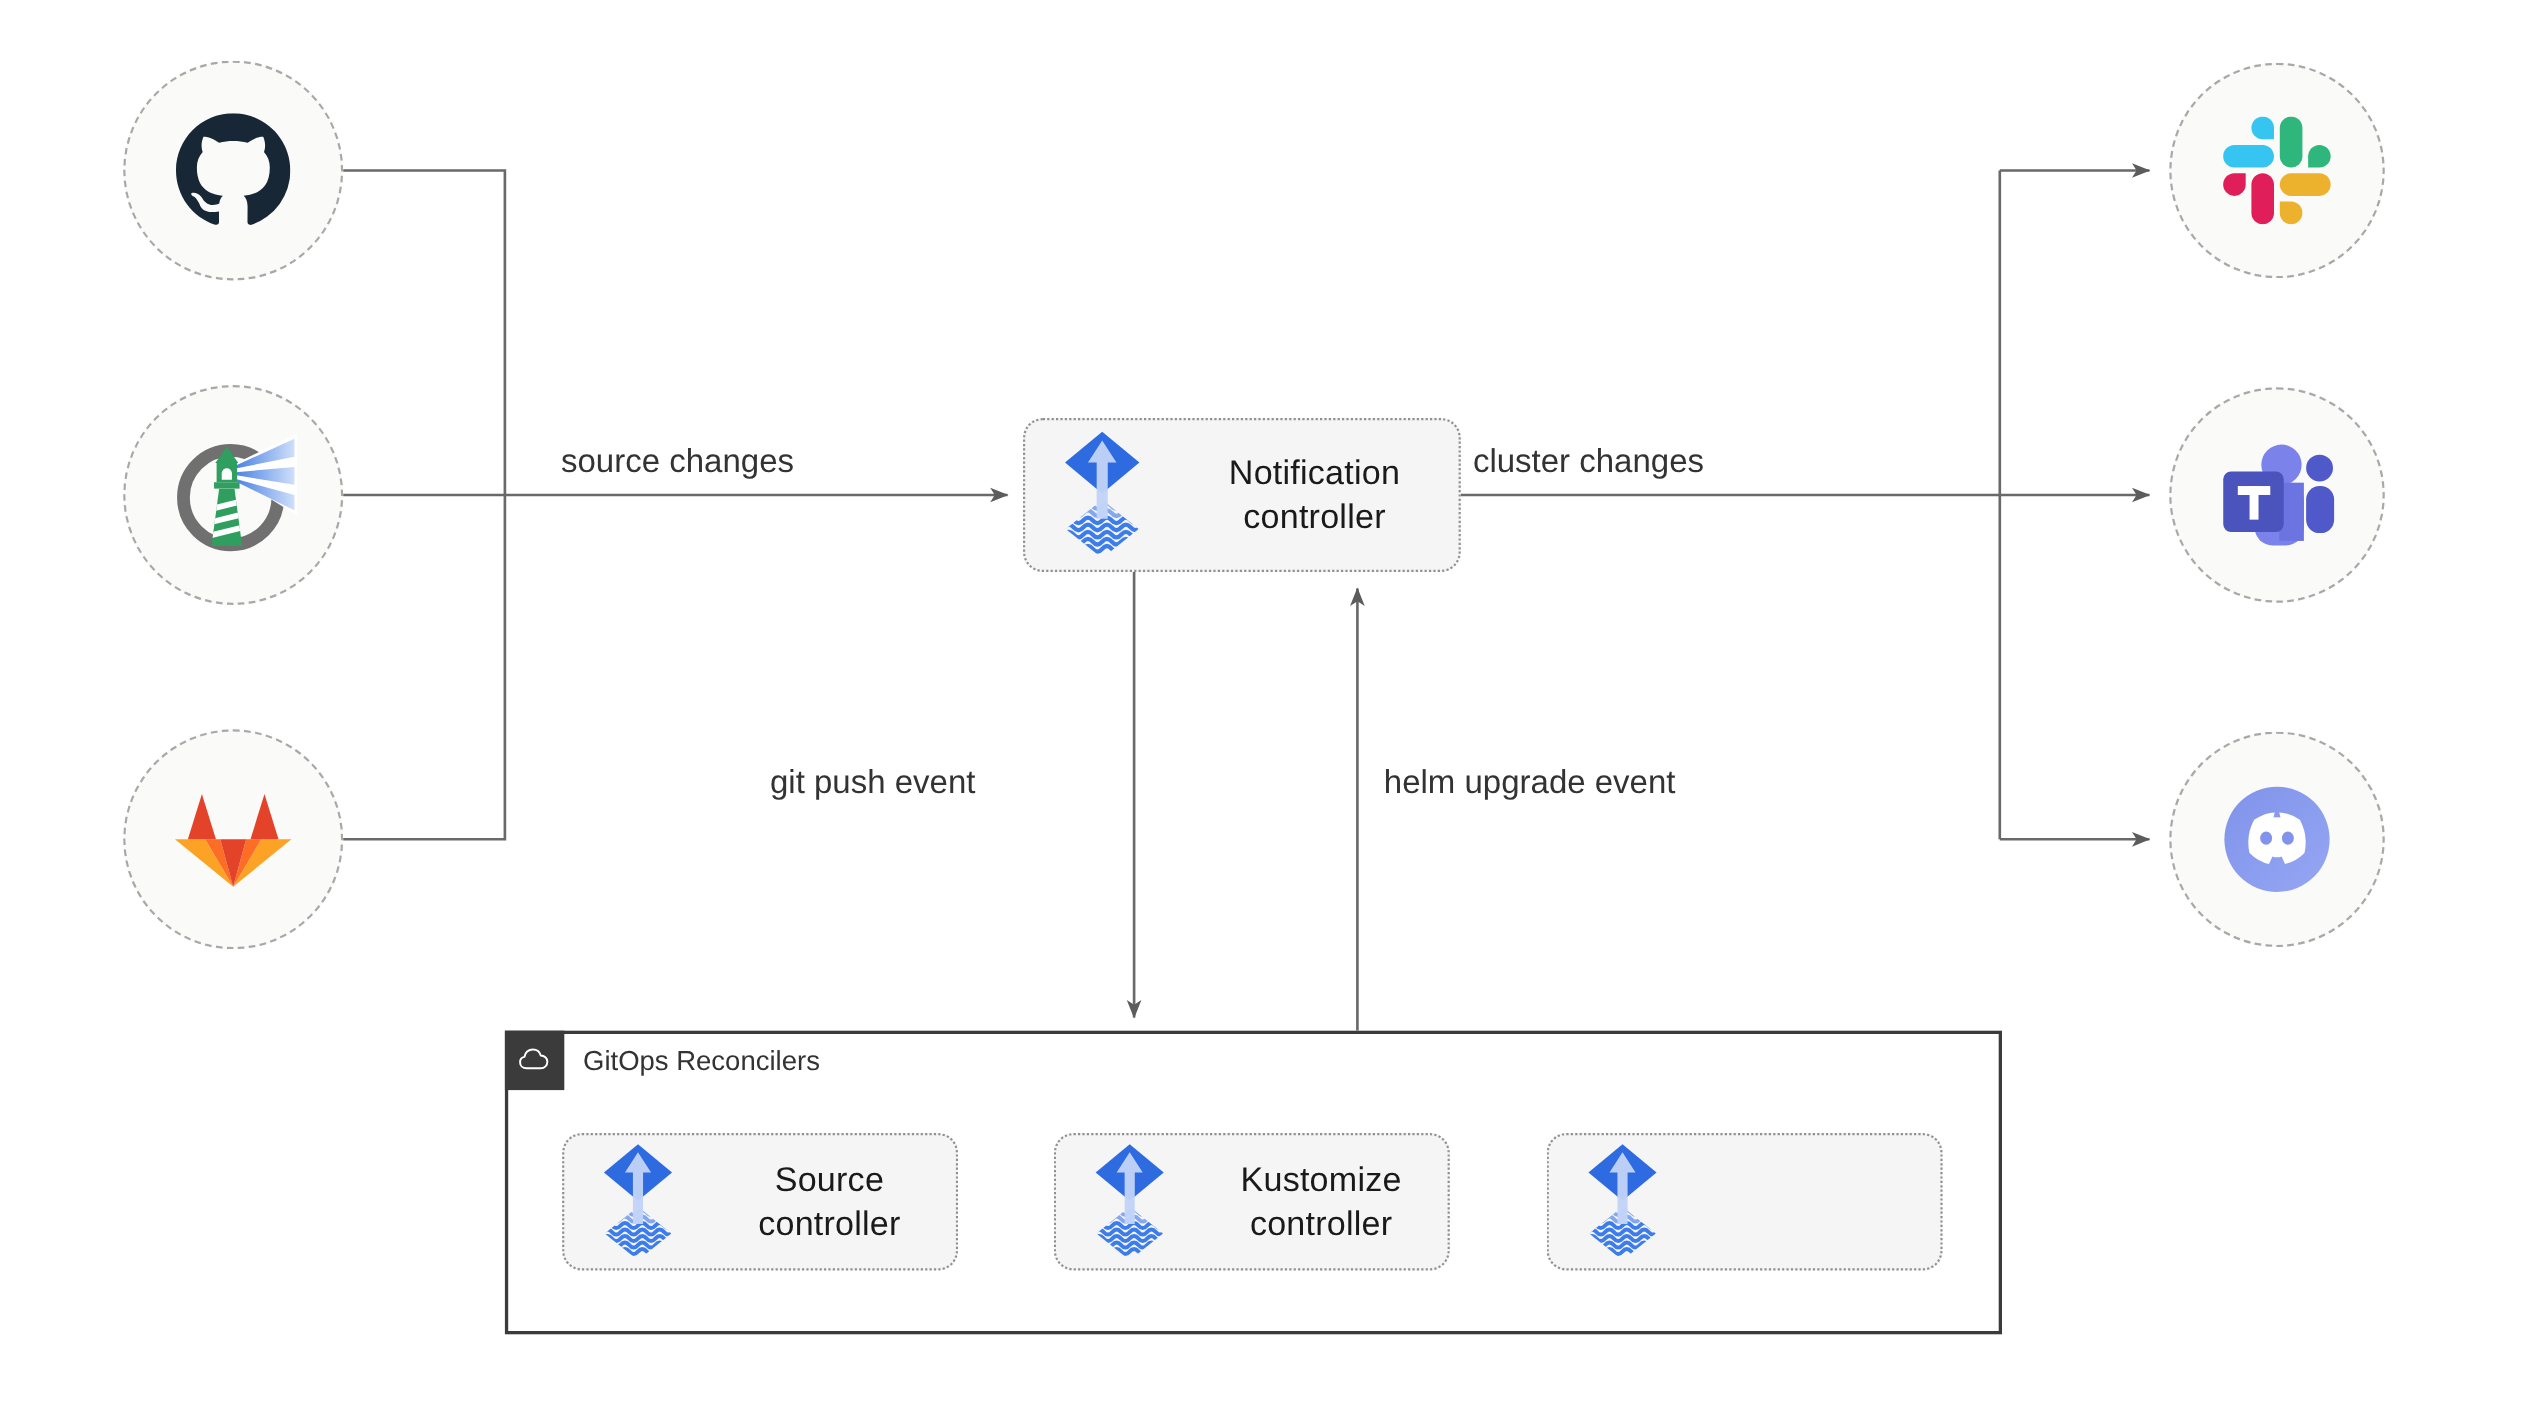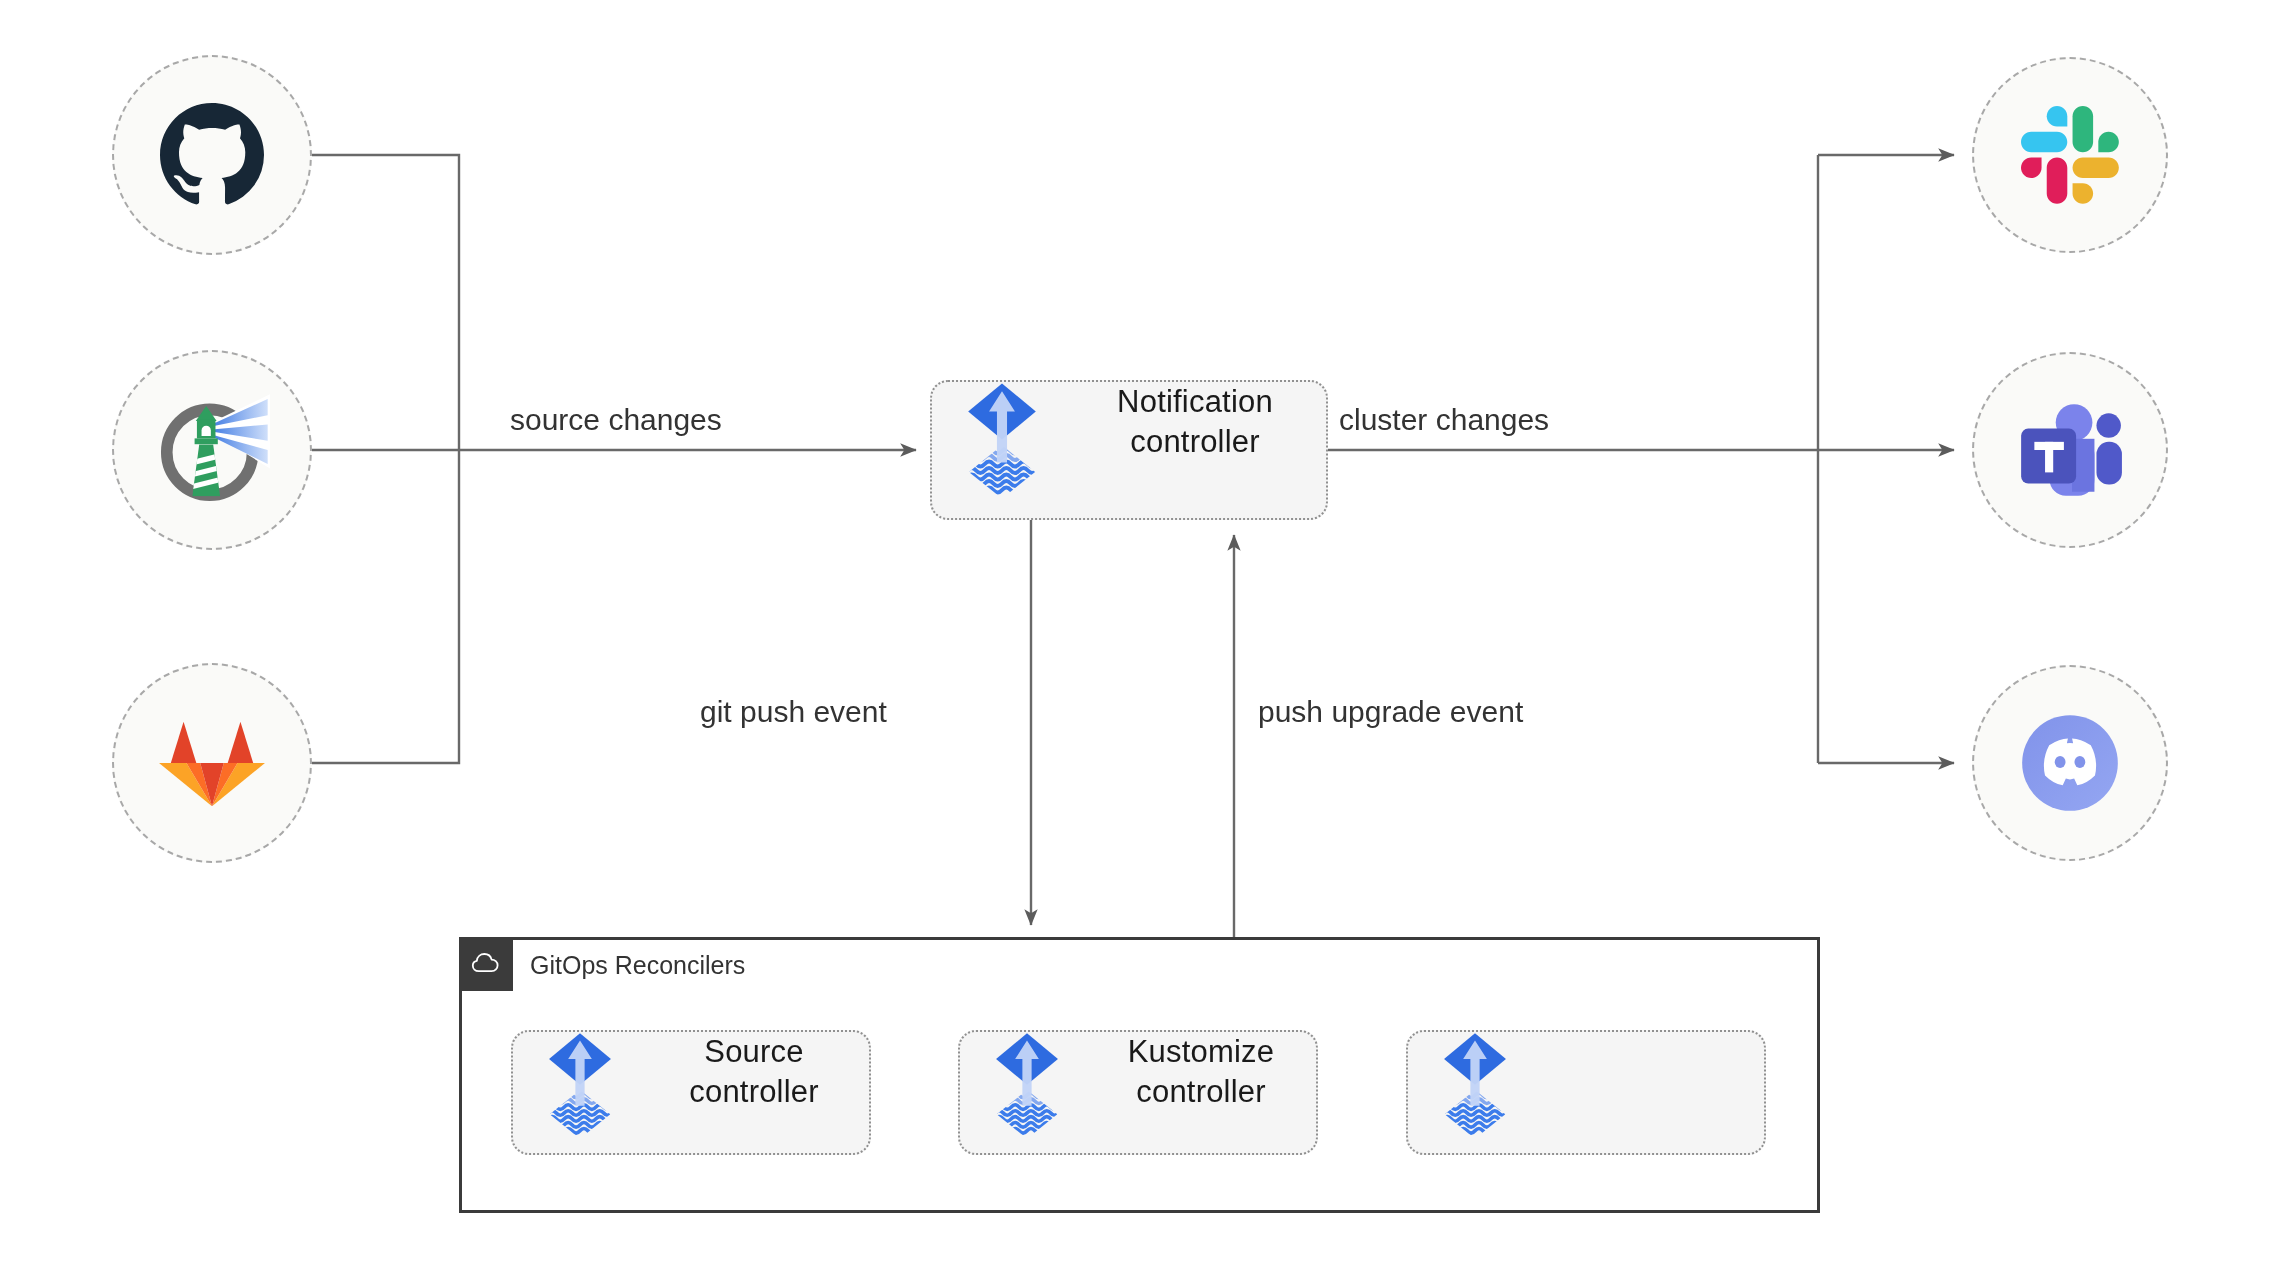--- a/index.html
+++ b/index.html
@@ -19,21 +19,21 @@
   .edge{stroke:var(--line);stroke-width:2.4px;fill:none}
   .arrowhead{fill:var(--arrow)}
 
   
   .circle-node{position:absolute;width:200px;height:200px;border-radius:50%;
     border:2px dashed var(--circle_border);background:var(--circle_fill);
     display:flex;align-items:center;justify-content:center;z-index:2}
 
   
   .ctrl-box{position:absolute;background:var(--box_fill);border:2px dotted var(--box_border);
-    border-radius:18px;display:flex;gap:44px;
+    border-radius:18px;display:flex;align-items:center;gap:44px;
     padding:0 18px 0 34px;z-index:2}
   .ctrl-box .label{flex:1;text-align:center;font-size:31px;line-height:1.28;
     color:var(--box_text);letter-spacing:.2px}
 
   
   .edge-label{position:absolute;font-size:30px;color:var(--edge_label_text);z-index:3;line-height:36px}
   .center-text{text-align:left}
   .right-text{text-align:left}
   .left-text{text-align:left}
 
@@ -182,21 +182,21 @@
       <circle cx="50" cy="50" r="46" fill="url(#discordGrad)"></circle>
       <path d="M30,33 Q40,26.5 48,26.5 L47,31 Q50,30.5 53,31 L52,26.5 Q60,26.5 70,33 Q77.5,47 74,62 Q66,70 57,71.5 L54,65 Q50,66.5 46,65 L43,71.5 Q34,70 26,62 Q22.5,47 30,33 Z" fill="#fff"></path>
       <ellipse cx="40.5" cy="49" rx="5.2" ry="5.8" fill="#8193ea"></ellipse>
       <ellipse cx="59.5" cy="49" rx="5.2" ry="5.8" fill="#8193ea"></ellipse>
     </svg>
   </div>
 
   <div class="edge-label center-text" style="left:510px;top:402px;width:400px">source changes</div>
   <div class="edge-label center-text" style="left:1339px;top:402px;width:400px">cluster changes</div>
   <div class="edge-label right-text" style="left:700px;top:694px;width:312px">git push event</div>
-  <div class="edge-label left-text" style="left:1258px;top:694px;width:360px">push upgrade event</div>
+  <div class="edge-label left-text" style="left:1258px;top:694px;width:360px">helm upgrade event</div>
 
   <div class="gitops">
     <div class="badge">
       <svg width="36" height="32" viewBox="0 0 80 80">
         <path d="M22,58 C13,58 7,52 7,44 C7,38 11,33 17,32 C18,22 26,15 36,15 C45,15 52,21 54,29 C62,29 69,35 69,43 C69,51 63,58 54,58 Z" fill="none" stroke="#fff" stroke-width="4.5" stroke-linejoin="round"></path>
       </svg>
     </div>
     <div class="gitops-title">GitOps Reconcilers</div>
 
     <div class="ctrl-box" style="left:49px;top:90px;width:360px;height:125px">

